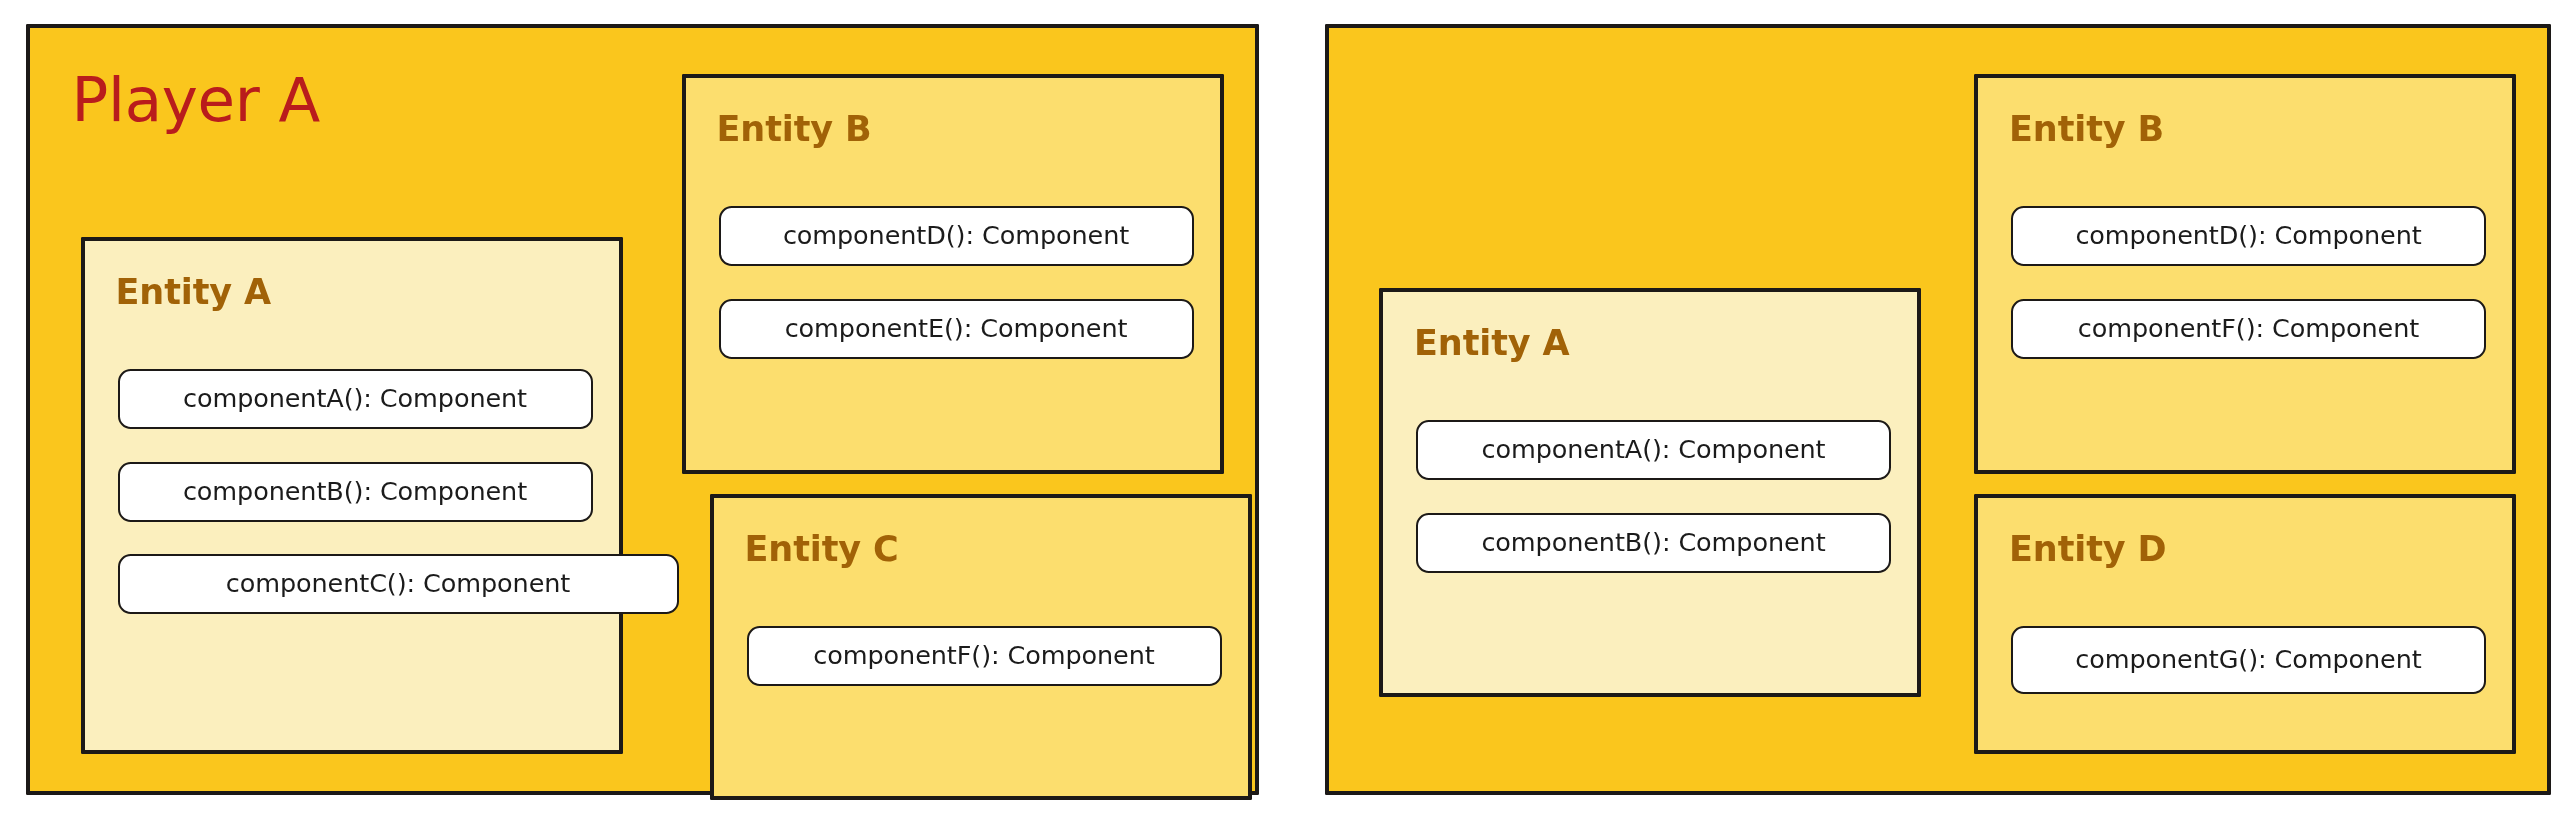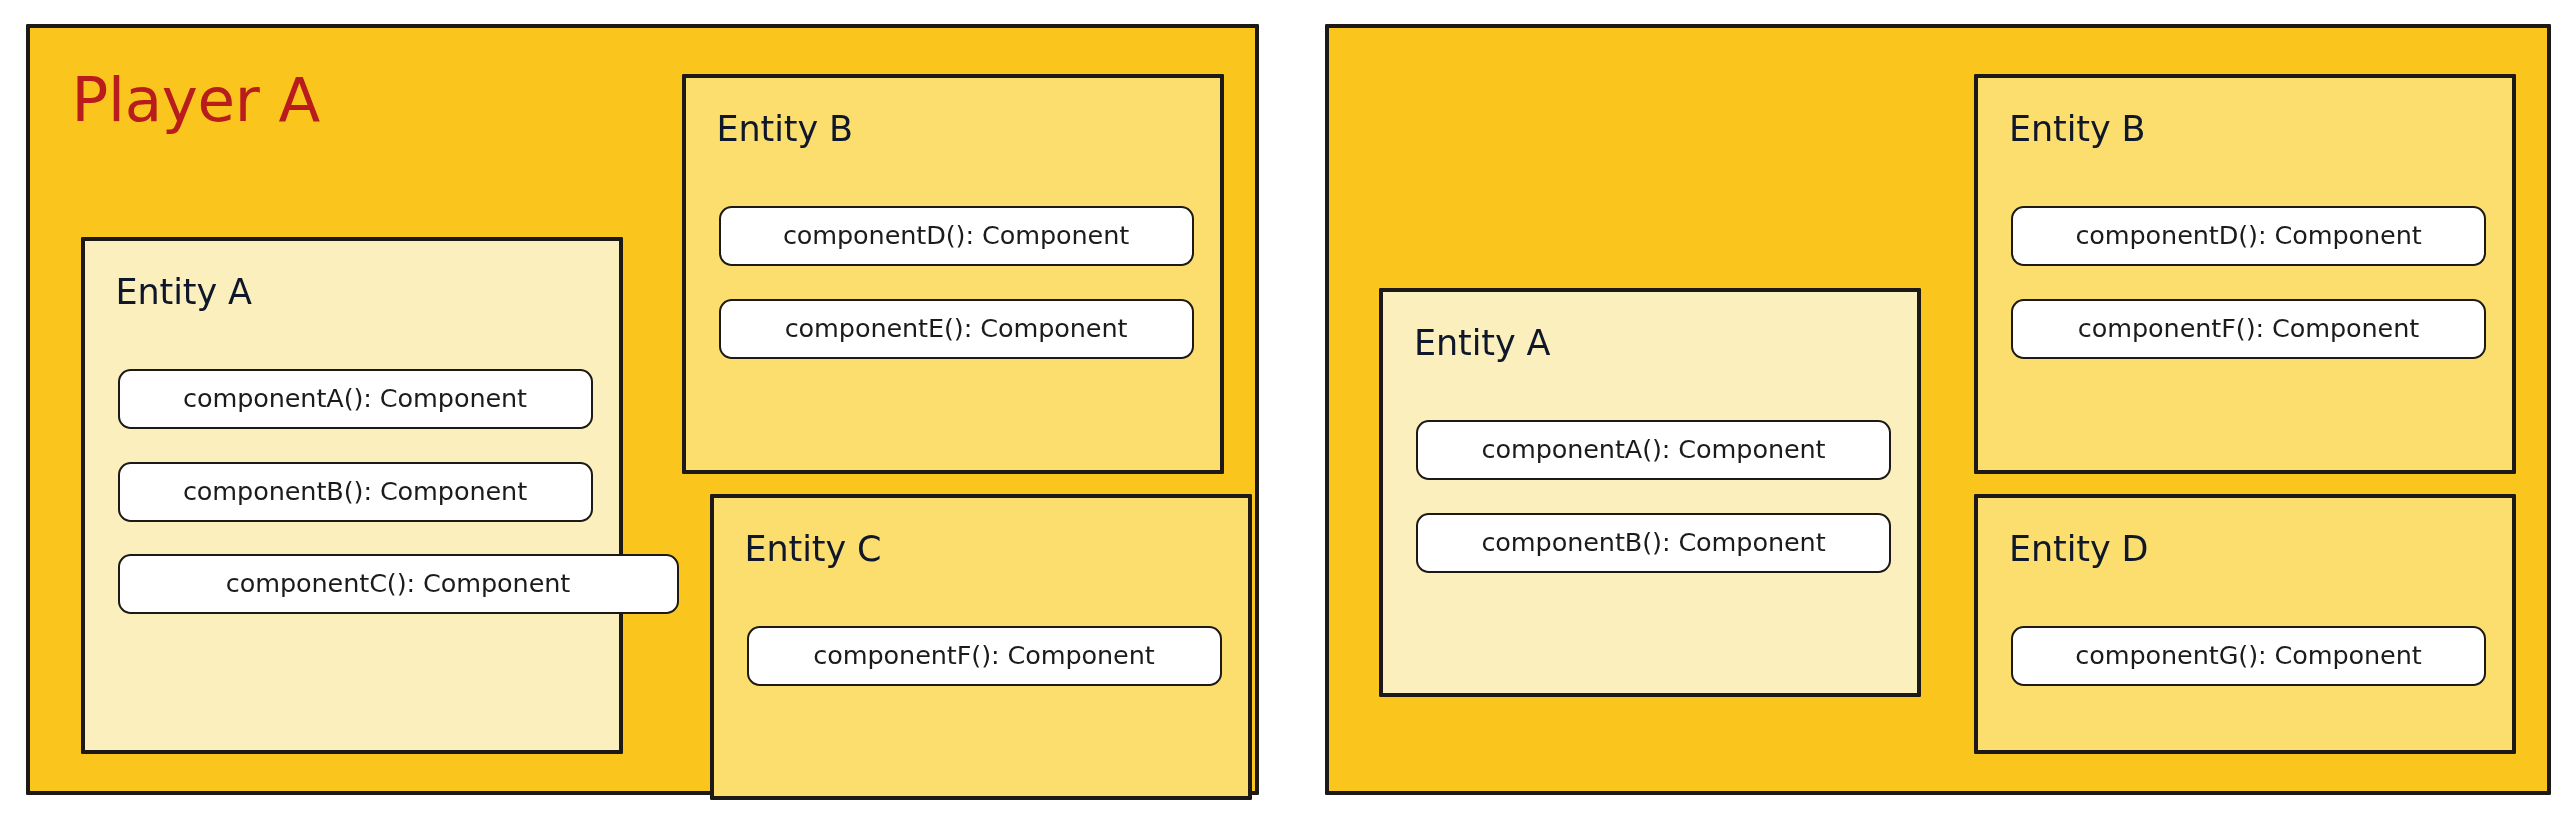--- a/index.html
+++ b/index.html
@@ -47,22 +47,22 @@
     border: 4px solid #1c1917;
     border-radius: 1.2px;
   }
   .entity.tint-light { background: #FBEFBE; }
   .entity.tint-deep  { background: #FCDE6E; }
 
   .entity-title {
     position: absolute;
     font-size: 35px;
     line-height: 1;
-    font-weight: 400;
-    color: #0f172a;
+    font-weight: 700;
+    color: #a16207;
     white-space: nowrap;
     letter-spacing: -0.1px;
   }
 
   
   .component {
     position: absolute;
     box-sizing: border-box;
     background: #ffffff;
     border: 2.9px solid #1c1917;
@@ -149,20 +149,20 @@
       </div>
 
       <div class="component" style="left:33px; top:201px; width:475px; height:60px;">
         <span class="component-label">componentF(): Component</span>
       </div>
     </div>
 
     <div class="entity tint-deep" style="left:645px; top:466px; width:542px; height:260px;">
       <div class="entity-title" style="left:31px; top:34px;">Entity D</div>
 
-      <div class="component" style="left:33px; top:108px; width:475px; height:60px;">
+      <div class="component" style="left:33px; top:108px; width:475px; height:68px;">
         <span class="component-label">componentG(): Component</span>
       </div>
     </div>
   </div>
 
 </div>
 
 
 </body></html>

